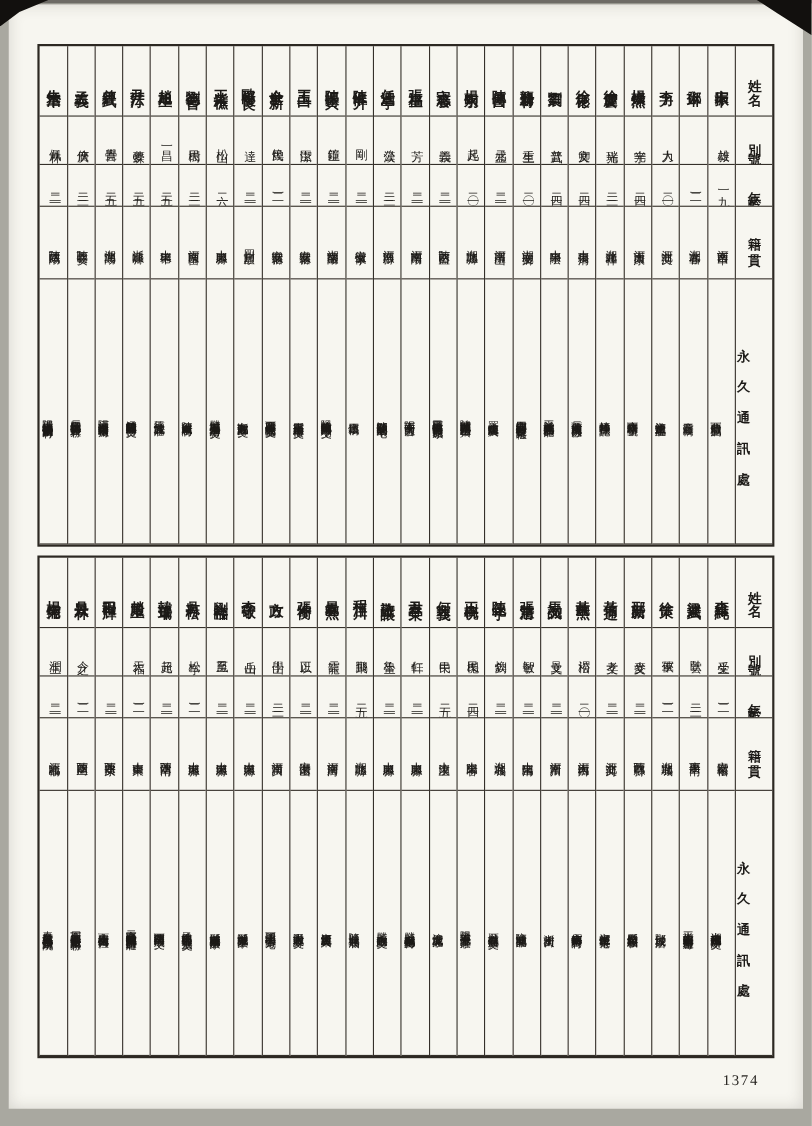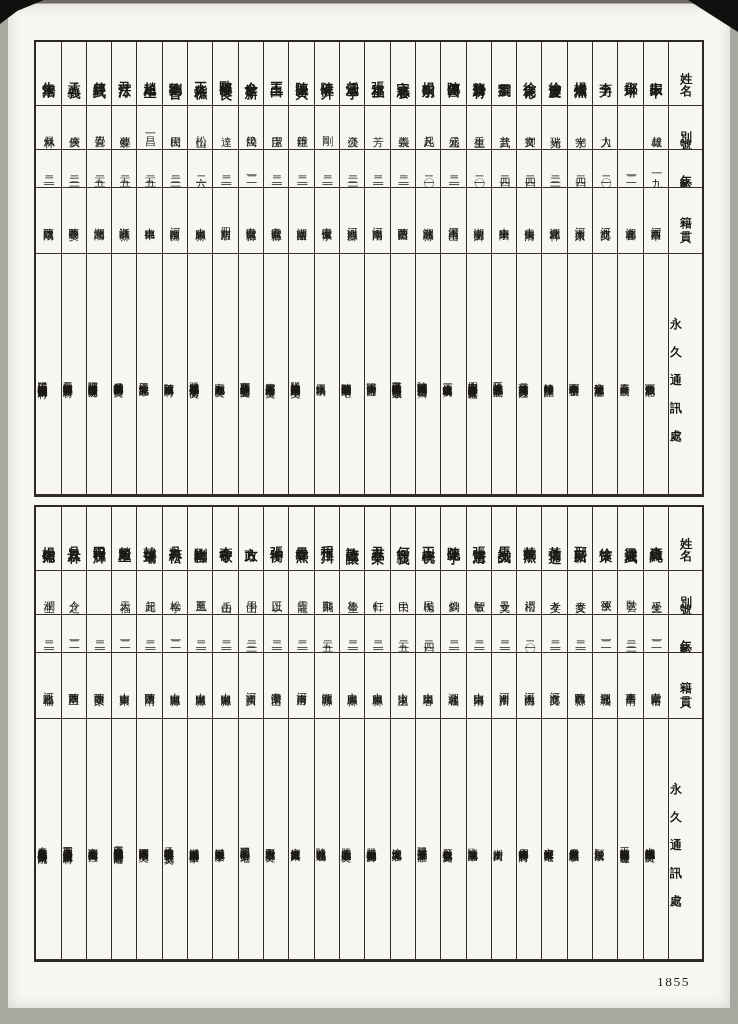--- a/index.html
+++ b/index.html
@@ -954,13 +954,13 @@
       </div>
       <div class="cell c-native">
         <div class="vtext">河北臨榆</div>
       </div>
       <div class="cell c-addr">
         <div class="vtext">秦皇島北戴河正街永昌號河東院</div>
       </div>
     </div>
   </div>
 
-<div class="page-number">1855</div>
+<div class="page-number">1374</div>
 
 </body></html>

